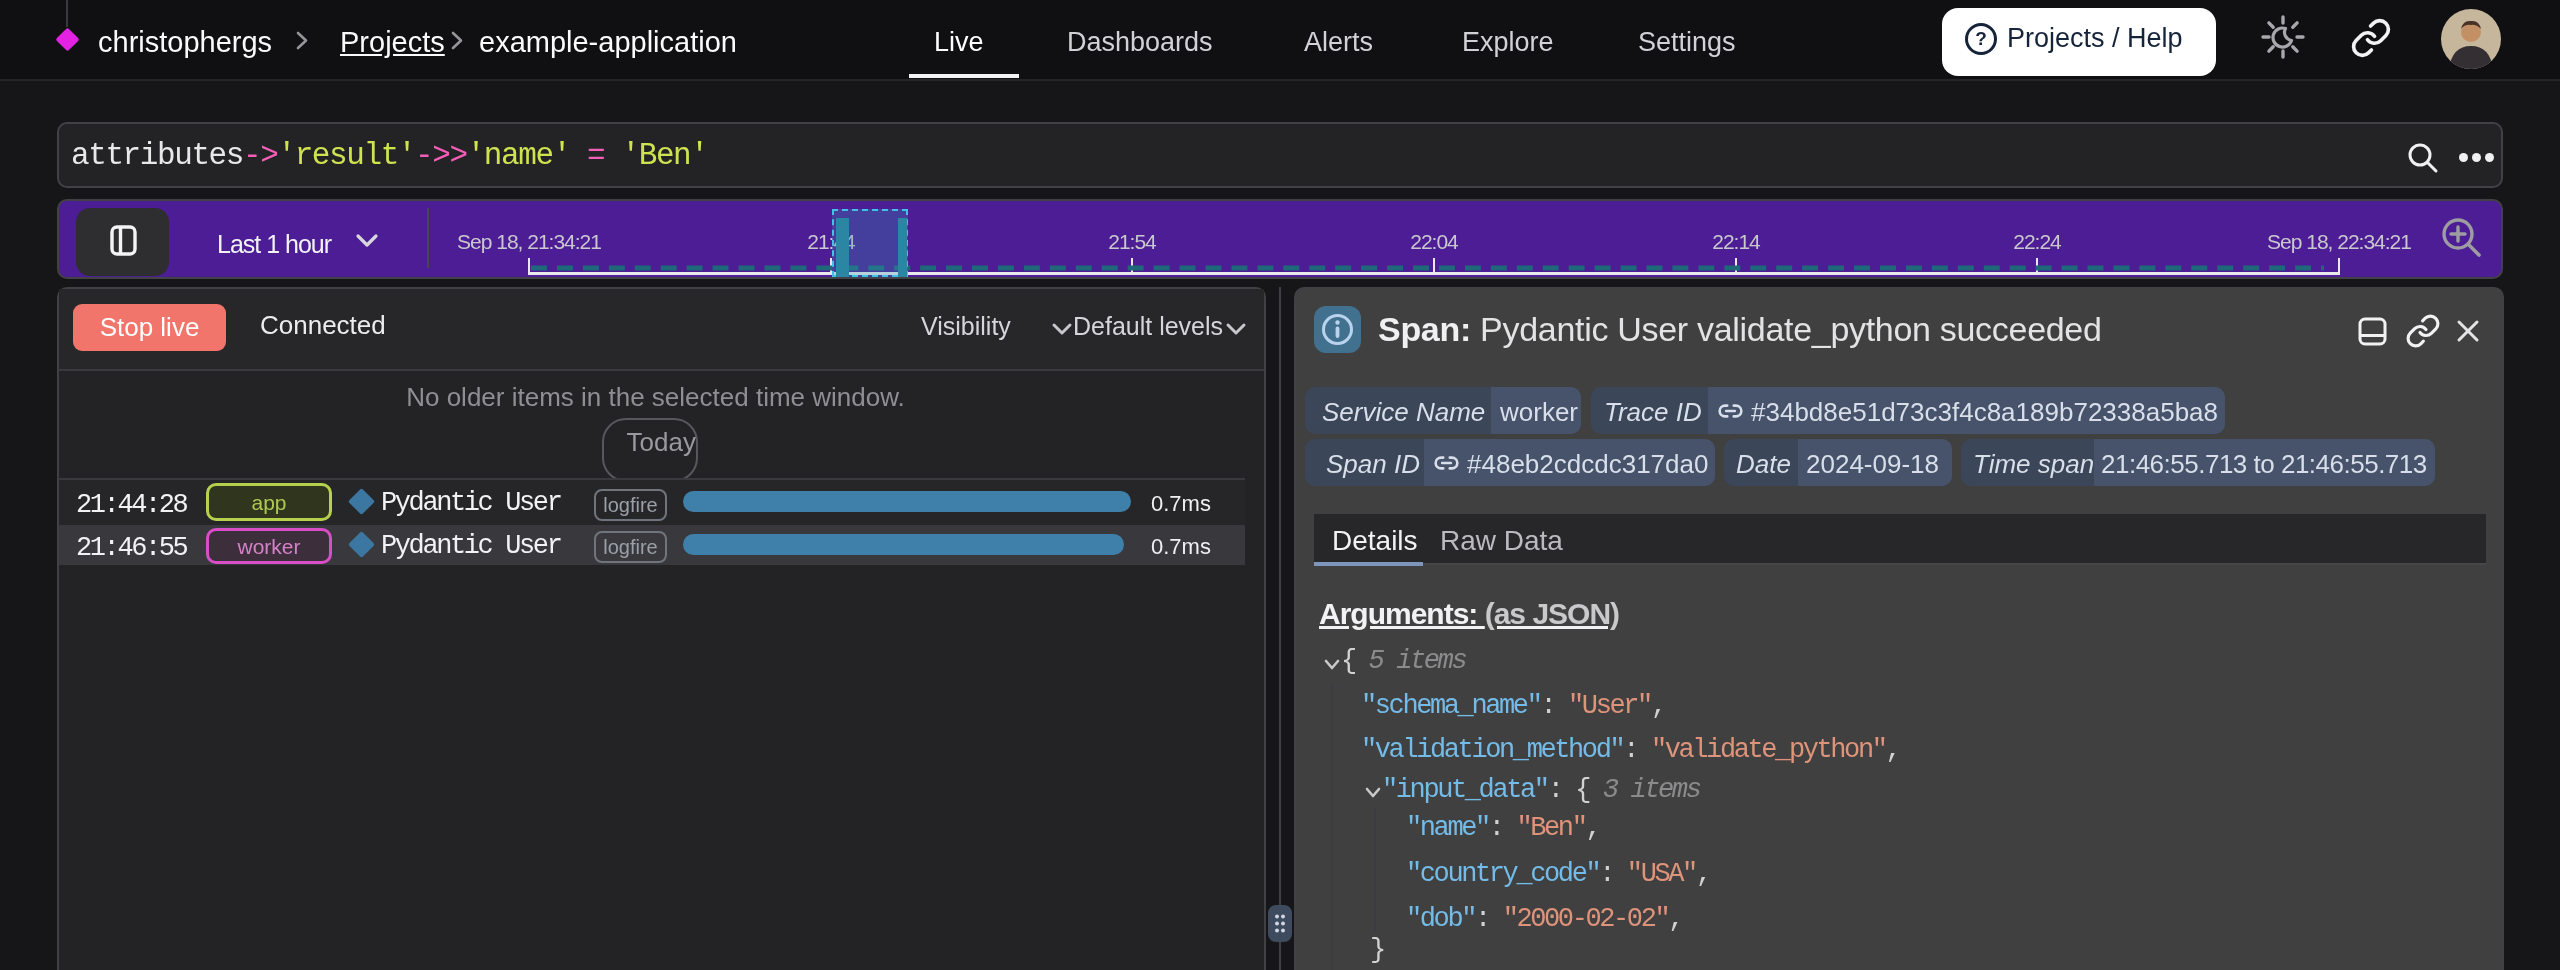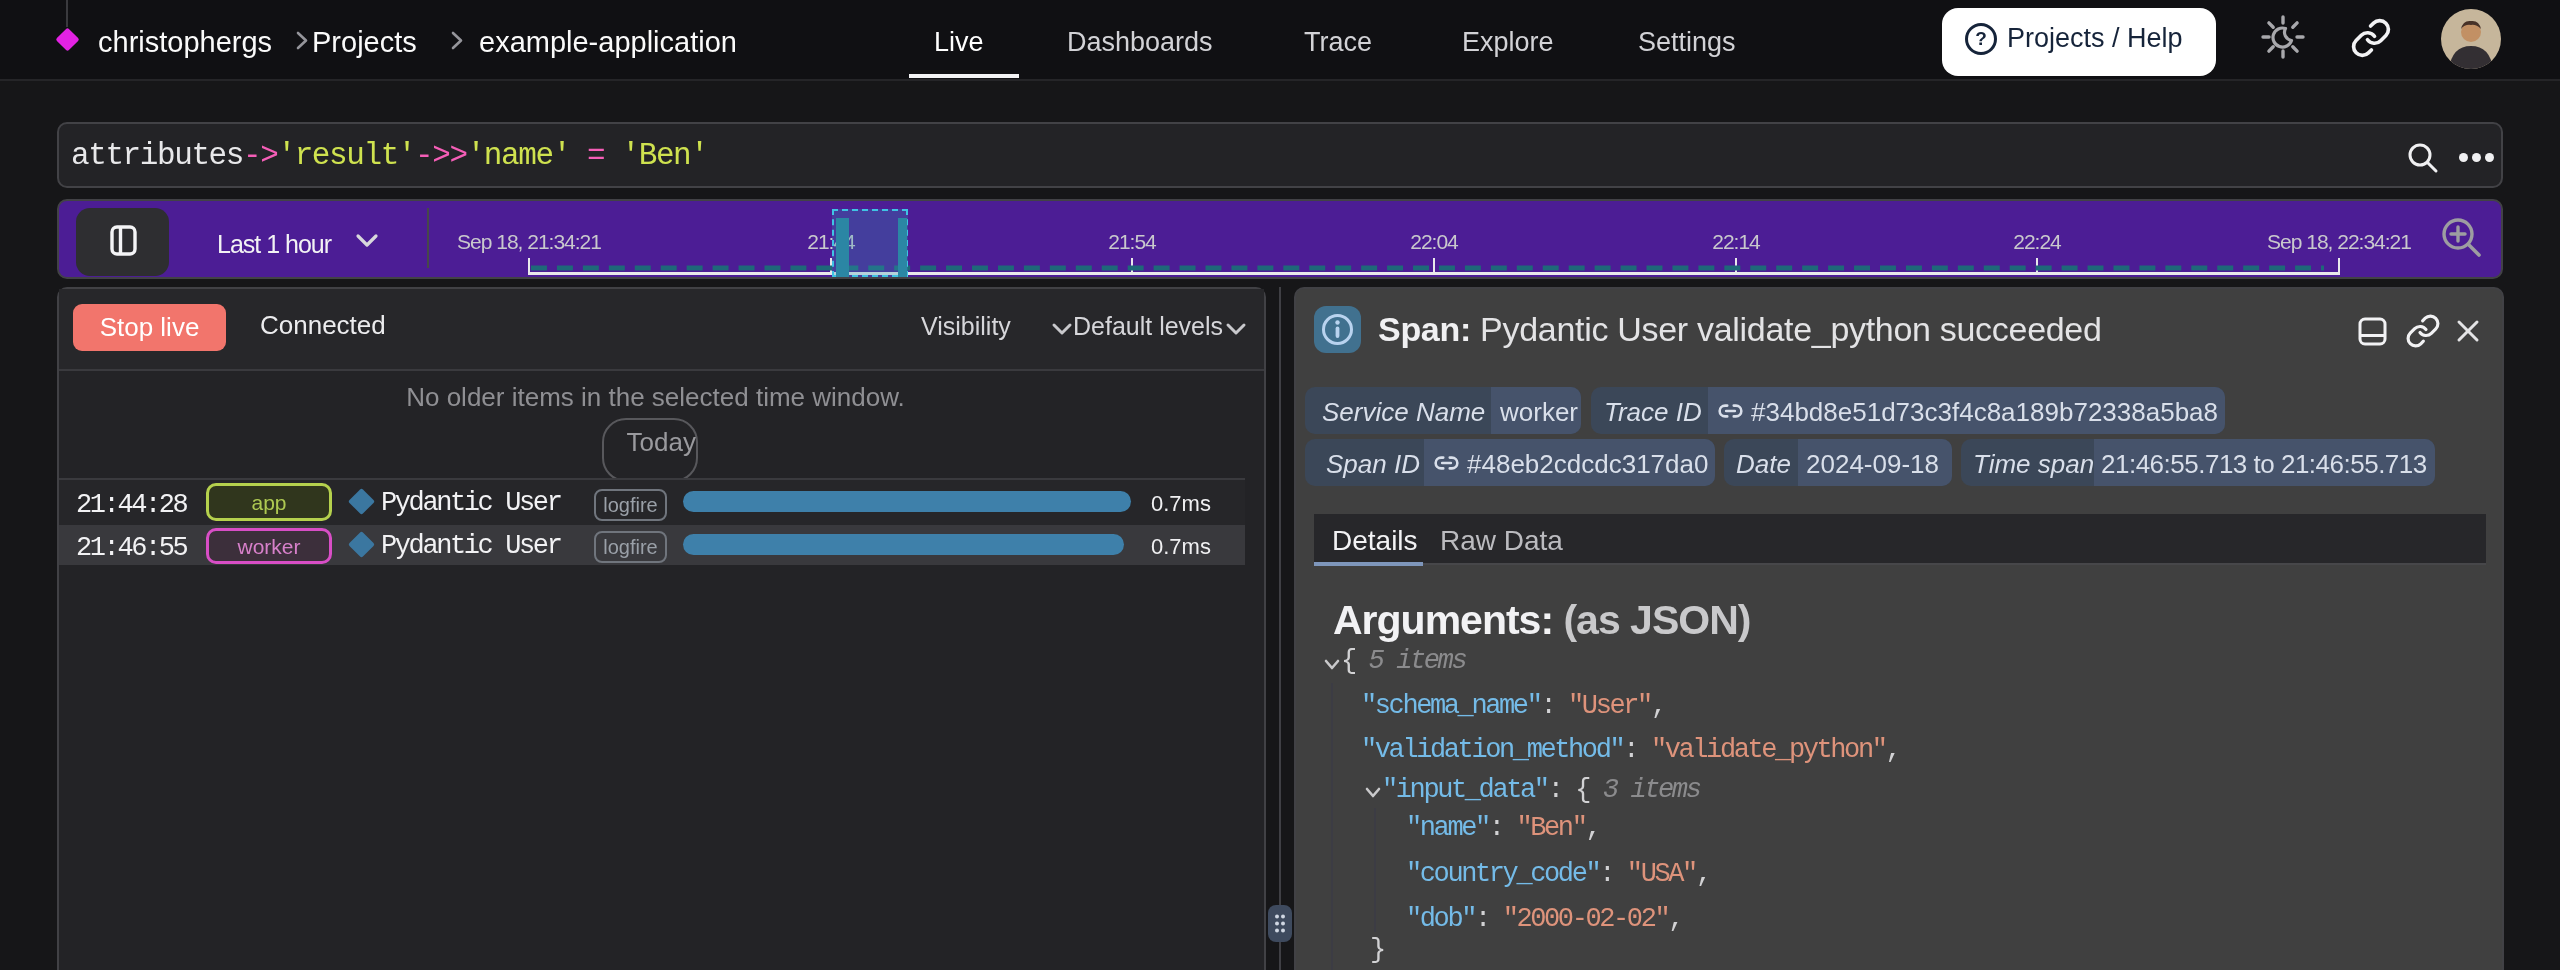--- a/index.html
+++ b/index.html
@@ -46,30 +46,30 @@
 </head>
 <body>
 
 <div id="nav">
   <div class="abs" style="left:66px; top:0; width:2px; height:27px; background:#3a3a3e;"></div>
   <div class="abs" style="left:59px; top:31px; width:17px; height:17px; background:#e322e3; transform:rotate(45deg); border-radius:2px;"></div>
   <div class="crumb abs" style="left:98px; top:26px;">christophergs</div>
   <svg class="abs" style="left:294px; top:31px;" width="16" height="19" viewBox="0 0 16 19">
       <polyline points="4,2 12,9.5 4,17" fill="none" stroke="#95959b" stroke-width="2.6" stroke-linecap="round" stroke-linejoin="round"></polyline>
     </svg>
-  <div class="crumb abs" style="left:312px; top:26px;">Projects</div>
+  <div class="crumb abs" style="left:340px; top:26px;text-decoration:underline;">Projects</div>
   <svg class="abs" style="left:449px; top:31px;" width="16" height="19" viewBox="0 0 16 19">
       <polyline points="4,2 12,9.5 4,17" fill="none" stroke="#95959b" stroke-width="2.6" stroke-linecap="round" stroke-linejoin="round"></polyline>
     </svg>
   <div class="crumb abs" style="left:479px; top:26px;">example-application</div>
 
   <div class="tab active abs" style="left:934px; top:27px;">Live</div>
   <div class="abs" style="left:909px; top:74px; width:110px; height:4px; background:#f2f2f4;"></div>
   <div class="tab abs" style="left:1067px; top:27px;">Dashboards</div>
-  <div class="tab abs" style="left:1304px; top:27px;">Trace</div>
+  <div class="tab abs" style="left:1304px; top:27px;">Alerts</div>
   <div class="tab abs" style="left:1462px; top:27px;">Explore</div>
   <div class="tab abs" style="left:1638px; top:27px;">Settings</div>
 
   <div class="abs" style="left:1942px; top:8px; width:274px; height:68px; background:#ffffff; border-radius:16px;"></div>
   <svg class="abs" style="left:1964px; top:22px;" width="34" height="34" viewBox="0 0 34 34">
     <circle cx="17" cy="17" r="14.5" fill="none" stroke="#16243a" stroke-width="3"></circle>
     <text x="17" y="23" font-size="19" font-family="Liberation Sans" font-weight="bold" fill="#16243a" text-anchor="middle">?</text>
   </svg>
   <div class="abs" style="left:2007px; top:23px; font-size:27px; font-weight:500; color:#16243a;">Projects / Help</div>
 
@@ -284,21 +284,21 @@
     <div class="abs lbl" style="left:12px; top:10px;">Time span</div>
     <div class="abs" style="left:140px; top:10px; white-space:nowrap; letter-spacing:-0.5px;">21:46:55.713 to 21:46:55.713</div>
   </div>
 
   <div class="abs" style="left:18px; top:225px; width:1172px; height:51px; background:#27272a;"></div>
   <div class="abs" style="left:36px; top:236px; font-size:28px; color:#f2f2f4;">Details</div>
   <div class="abs" style="left:144px; top:236px; font-size:28px; color:#bbbbbf;">Raw Data</div>
   <div class="abs" style="left:18px; top:273px; width:109px; height:4px; background:#7e96bb;"></div>
   <div class="abs" style="left:127px; top:274px; width:1063px; height:2px; background:#47474a;"></div>
 
-  <div class="abs" style="left:37px; top:308px; font-size:41px; letter-spacing:-1px; font-weight:bold; color:#f2f2f4;">Arguments: <span style="color:#c9c9cb;">(as JSON)</span></div>
+  <div class="abs" style="left:23px; top:308px; font-size:30px; letter-spacing:-1px; font-weight:bold; color:#f2f2f4;text-decoration:underline;">Arguments: <span style="color:#c9c9cb;">(as JSON)</span></div>
 
   <svg class="abs" style="left:28px; top:370px;" width="16" height="12" viewBox="0 0 16 12">
       <polyline points="2,2 8,9 14,2" fill="none" stroke="#c9c9cb" stroke-width="2.6" stroke-linecap="round" stroke-linejoin="round"></polyline>
     </svg>
   <div class="jline jp" style="left:45px; top:357px;">{ <span class="ji">5 items</span></div>
   <div class="jline" style="left:65px; top:402px;"><span class="jk">"schema_name"</span><span class="jp">: </span><span class="jv">"User"</span><span class="jp">,</span></div>
   <div class="jline" style="left:65px; top:446px;"><span class="jk">"validation_method"</span><span class="jp">: </span><span class="jv">"validate_python"</span><span class="jp">,</span></div>
   <svg class="abs" style="left:69px; top:498px;" width="16" height="12" viewBox="0 0 16 12">
       <polyline points="2,2 8,9 14,2" fill="none" stroke="#c9c9cb" stroke-width="2.6" stroke-linecap="round" stroke-linejoin="round"></polyline>
     </svg>

